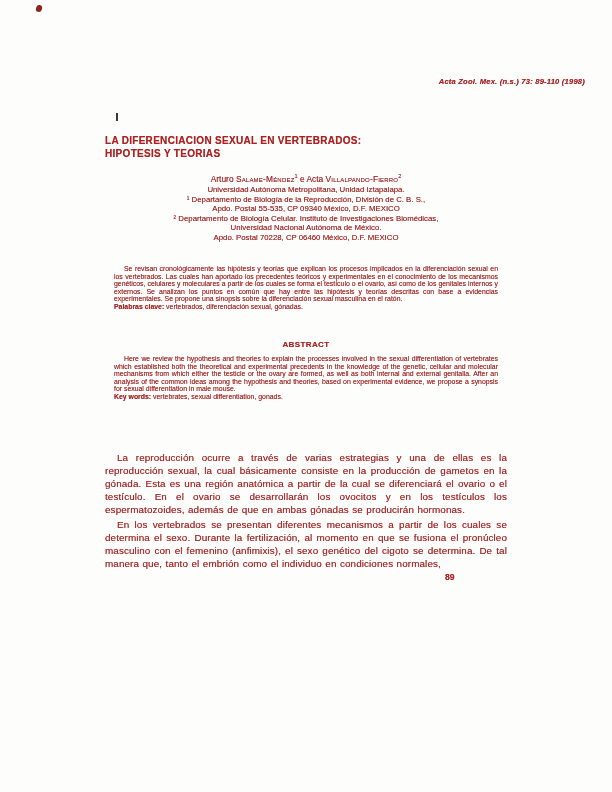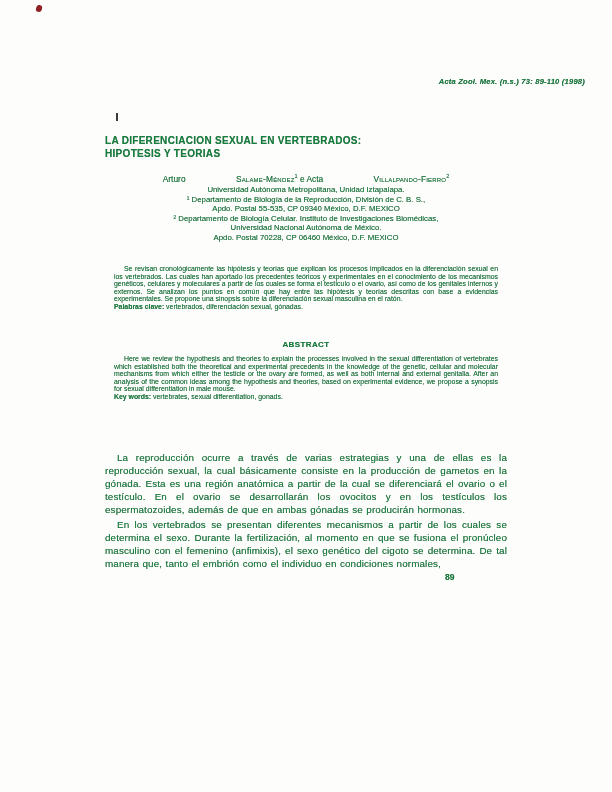--- a/index.html
+++ b/index.html
@@ -8,21 +8,21 @@
     background: #e8e8e8;
   }
   .sheet {
     position: relative;
     width: 612px;
     height: 792px;
     margin: 0 auto;
     background: #fdfdfc;
     overflow: hidden;
     font-family: "Liberation Sans", sans-serif;
-    color: #15803d;
+    color: #b91c1c;
     text-shadow: 0 0 0.5px rgba(40,40,40,0.55);
   }
   .content {
     position: absolute;
     left: 105px;
     top: 0;
     width: 402px;
     height: 792px;
   }
   .journal-ref {
@@ -48,21 +48,20 @@
     position: absolute;
     top: 173px;
     left: 0;
     width: 100%;
     text-align: center;
     font-size: 8.4px;
   }
   .authors .surname {
     font-variant: small-caps;
     letter-spacing: 0.2px;
-    margin-left: 48px;
   }
   .authors sup {
     font-size: 5.5px;
   }
   .affiliations {
     position: absolute;
     top: 185px;
     left: 0;
     width: 100%;
     text-align: center;

